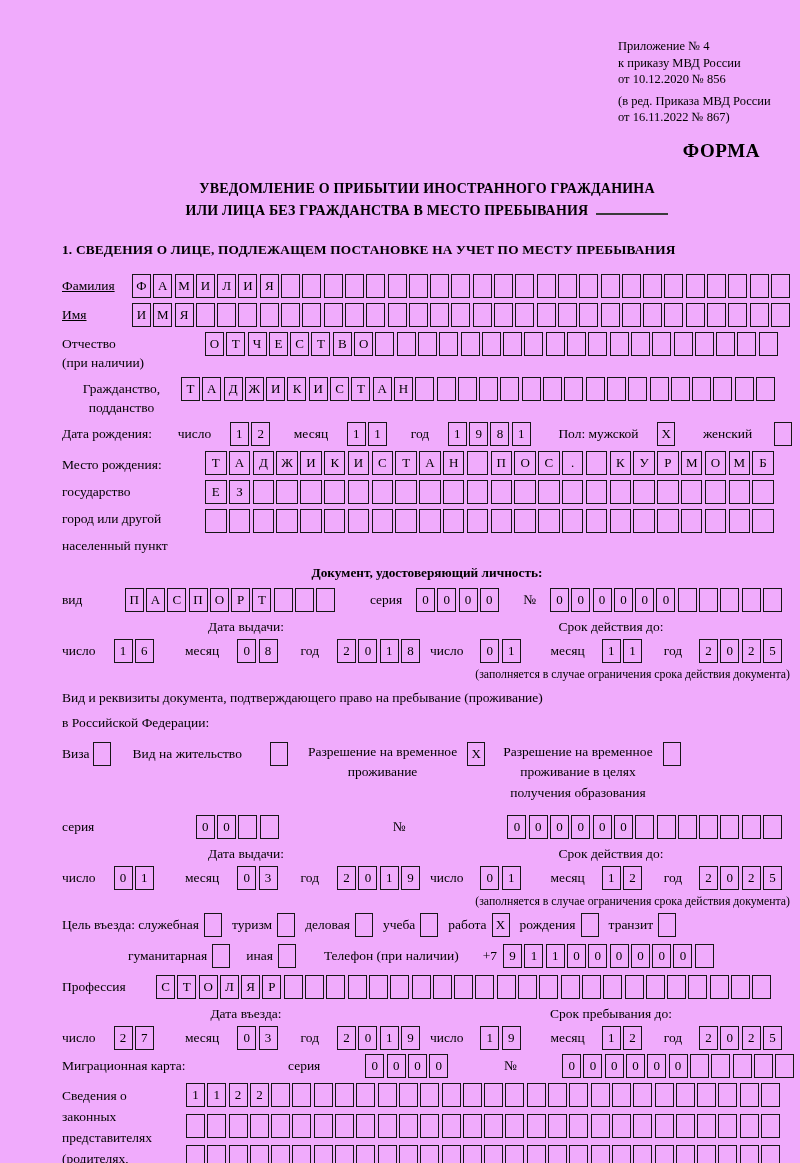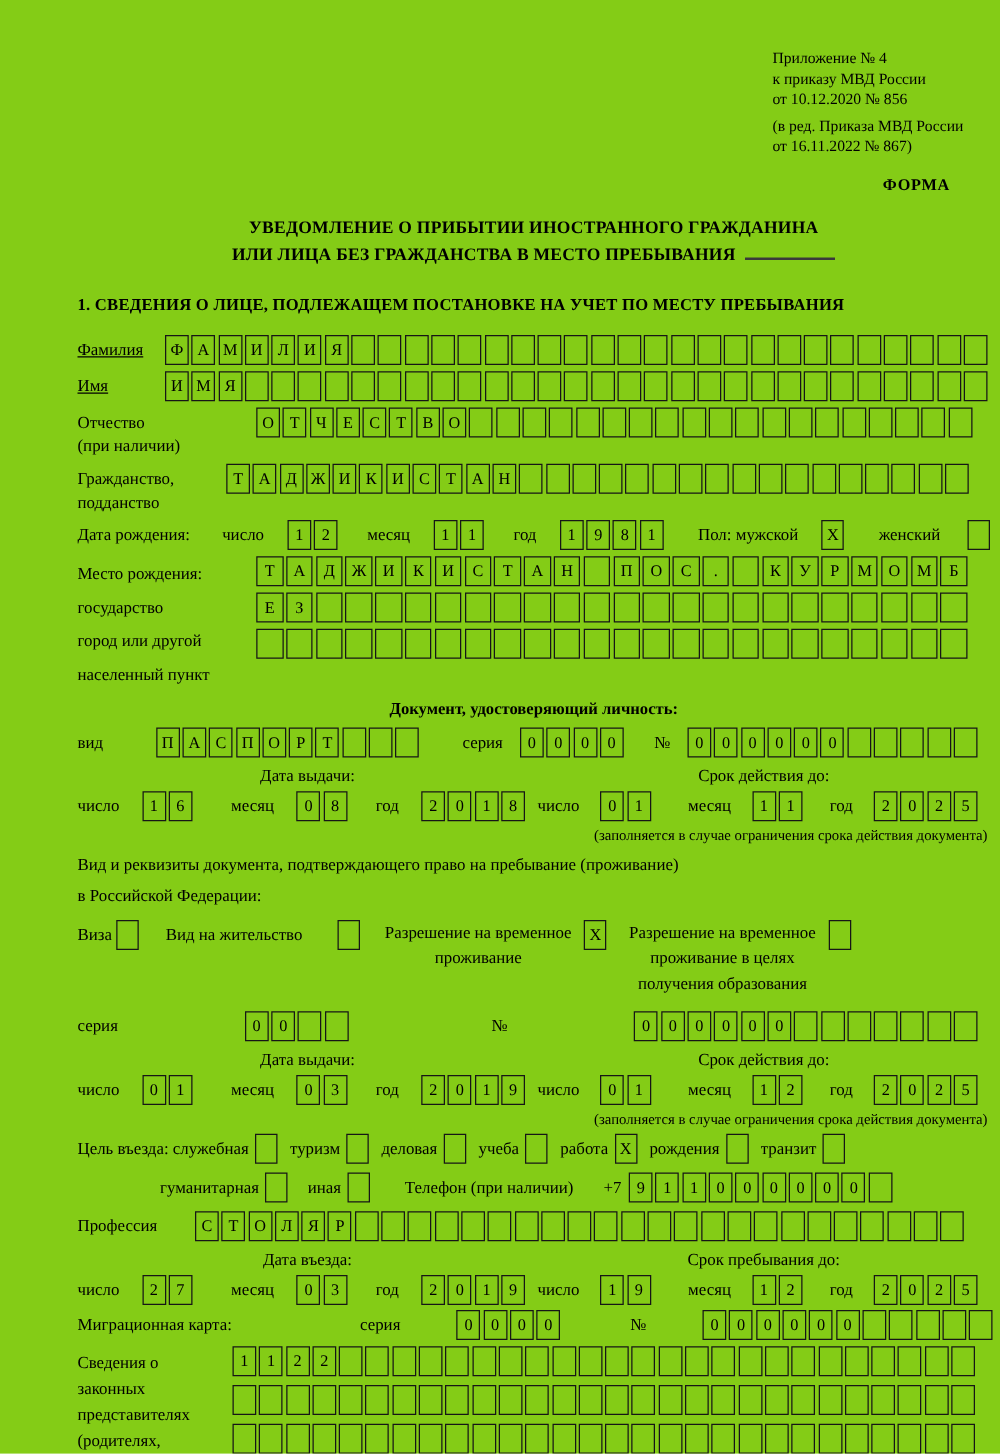--- a/index.html
+++ b/index.html
@@ -1,33 +1,33 @@
 <!DOCTYPE html>
 <html><head>
 <meta charset="utf-8">
 <style>
   html,body{margin:0;padding:0;background:#fff;}
   .page{
     width:800px;height:1163px;box-sizing:border-box;
     padding:38px 8px 10px 62px;
-    background:#84cc16;color:#000;
+    background:#f0abfc;color:#000;
     font-family:"Liberation Serif","DejaVu Serif",serif;
     overflow:hidden;position:relative;
   }
   .appendix{margin-left:556px;font-size:12.5px;line-height:1.32;}
   .appendix .agap{height:5px;}
-  .forma{text-align:right;padding-right:32px;font-weight:700;font-size:13px;margin-top:14px;letter-spacing:0.6px;}
+  .forma{text-align:right;padding-right:32px;font-weight:700;font-size:19px;margin-top:14px;letter-spacing:0.6px;}
   .title{text-align:center;font-weight:700;font-size:14px;line-height:1.6;margin-top:16px;letter-spacing:0.2px;}
   .title-blank{display:inline-block;width:72px;border-bottom:2px solid #3a3a3a;height:12px;margin-left:8px;}
   .section{font-weight:700;font-size:13.3px;margin-top:20px;margin-bottom:16px;letter-spacing:0.2px;}
 
   .frow{display:flex;align-items:flex-start;margin-bottom:5px;}
   .lbl{font-size:13.5px;line-height:24px;flex:0 0 auto;white-space:nowrap;}
   .lblblock{display:flex;flex-direction:column;font-size:13.5px;line-height:19px;flex:0 0 auto;padding-top:2px;}
-  .w70{width:70px;text-decoration:underline;} .w119{width:119px;} .w143{width:143px;} .w49{width:49px;}
+  .w70{width:70px;text-decoration:underline;} .w119{width:119px;text-align:center;} .w143{width:143px;} .w49{width:49px;}
   .w94{width:94px;} .w124{width:124px;} .w181{width:181px;}
   .cells{display:flex;gap:2.3px;flex:0 0 auto;}
   .cell{
     box-sizing:border-box;width:19px;height:24px;flex:0 0 auto;
     border:1.6px solid #161616;font-size:13px;text-align:center;line-height:21px;
   }
   .cells.wide .cell{width:21.5px;}
   .cb{
     box-sizing:border-box;width:18px;height:24px;flex:0 0 auto;display:inline-block;
     border:1.7px solid #161616;font-size:13px;text-align:center;line-height:21px;vertical-align:middle;

